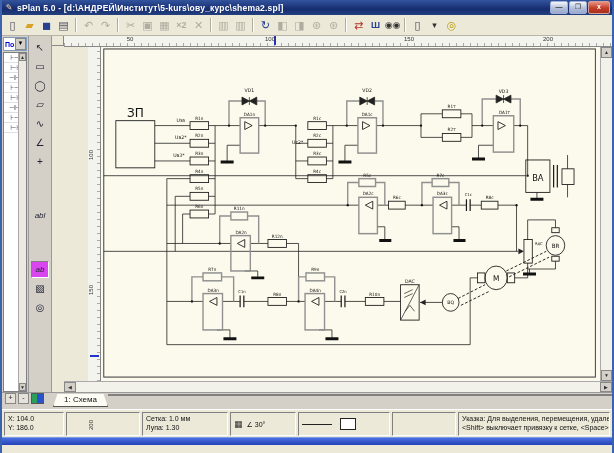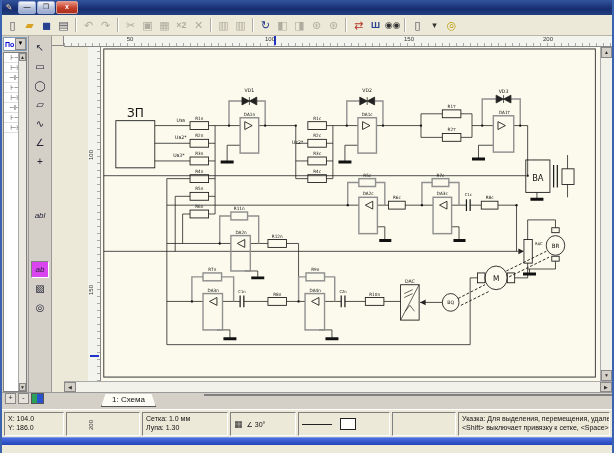--- a/index.html
+++ b/index.html
@@ -54,21 +54,21 @@
   #marker-top{position:absolute;width:2px;height:9px;background:#2233cc;top:0;}
   #marker-left{position:absolute;height:2px;width:9px;background:#2233cc;left:2px;}
   #sheet{flex:1;background:#fbfaec;position:relative;overflow:hidden;}
   #sheet svg{position:absolute;left:0;top:0;width:100%;height:100%;}
   #vscroll{width:11px;background:#f2f1ea;border-left:1px solid #aaa;display:flex;flex-direction:column;justify-content:space-between;}
   .sc-btn{height:9px;background:#d4d0c8;border:1px solid #888;font-size:5px;text-align:center;line-height:8px;color:#333;}
   #hscroll{height:10px;margin-left:12px;background:#f2f1ea;border-top:1px solid #aaa;display:flex;}
   .sc-btn-h{width:10px;background:#d4d0c8;border:1px solid #888;font-size:5px;text-align:center;line-height:8px;color:#333;}
   #hs-track{flex:1;}
   
-  #tabrow{height:16px;background:#d4d0c8;display:flex;align-items:flex-start;border-top:1px solid #999;gap:48px;}
+  #tabrow{height:16px;background:#d4d0c8;display:flex;align-items:flex-start;border-top:1px solid #999;}
   #lib-controls{width:48px;display:flex;align-items:center;padding-left:3px;gap:2px;}
   .mini-btn{width:9px;height:9px;border:1px solid #888;background:#e6e2da;font-size:7px;line-height:7px;text-align:center;color:#222;}
   #lib-colored{width:11px;height:9px;background:linear-gradient(90deg,#2aa05a 50%,#2a52cc 50%);border:1px solid #555;}
   .sheet-tab{margin-top:1px;padding:1px 10px 2px;background:#fdfdf5;border:1px solid #555;border-top:none;
     font-size:8px;color:#111;clip-path:polygon(8% 0,92% 0,100% 100%,0 100%);}
   #tab-track{flex:1;height:3px;margin-top:1px;border-top:2px solid #808080;}
   
   #statusbar{height:28px;background:#ece9d8;border-top:1px solid #fff;display:flex;align-items:stretch;padding:2px 2px 1px;gap:2px;box-sizing:border-box;}
   .st-cell{border:1px solid;border-color:#808080 #fff #fff #808080;font-size:7px;color:#111;
     padding:1px 3px;line-height:9px;white-space:nowrap;overflow:hidden;}
@@ -80,20 +80,21 @@
   
   #taskbar{height:7px;background:linear-gradient(#4a6fe0,#2443b8);border-top:1px solid #7d97ea;}
   svg text{font-family:"DejaVu Sans",sans-serif;fill:#111;}
 </style>
 </head>
 <body>
 
 <div id="win">
   <div id="titlebar">
     <div id="title-icon">✎</div>
+    <div id="title-text">sPlan 5.0 - [d:\АНДРЕЙ\Институт\5-kurs\ову_курс\shema2.spl]</div>
     <div class="cap-btn">—</div>
     <div class="cap-btn">❐</div>
     <div class="cap-btn cap-close">x</div>
   </div>
 
   <div id="toolbar">
       <span class="tb-btn" style="color: rgb(68, 68, 85);">▯</span>
       <span class="tb-btn" style="color: rgb(216, 162, 37);">▰</span>
       <span class="tb-btn" style="color: rgb(39, 64, 143);">◼</span>
       <span class="tb-btn" style="color: rgb(85, 85, 102);">▤</span>

